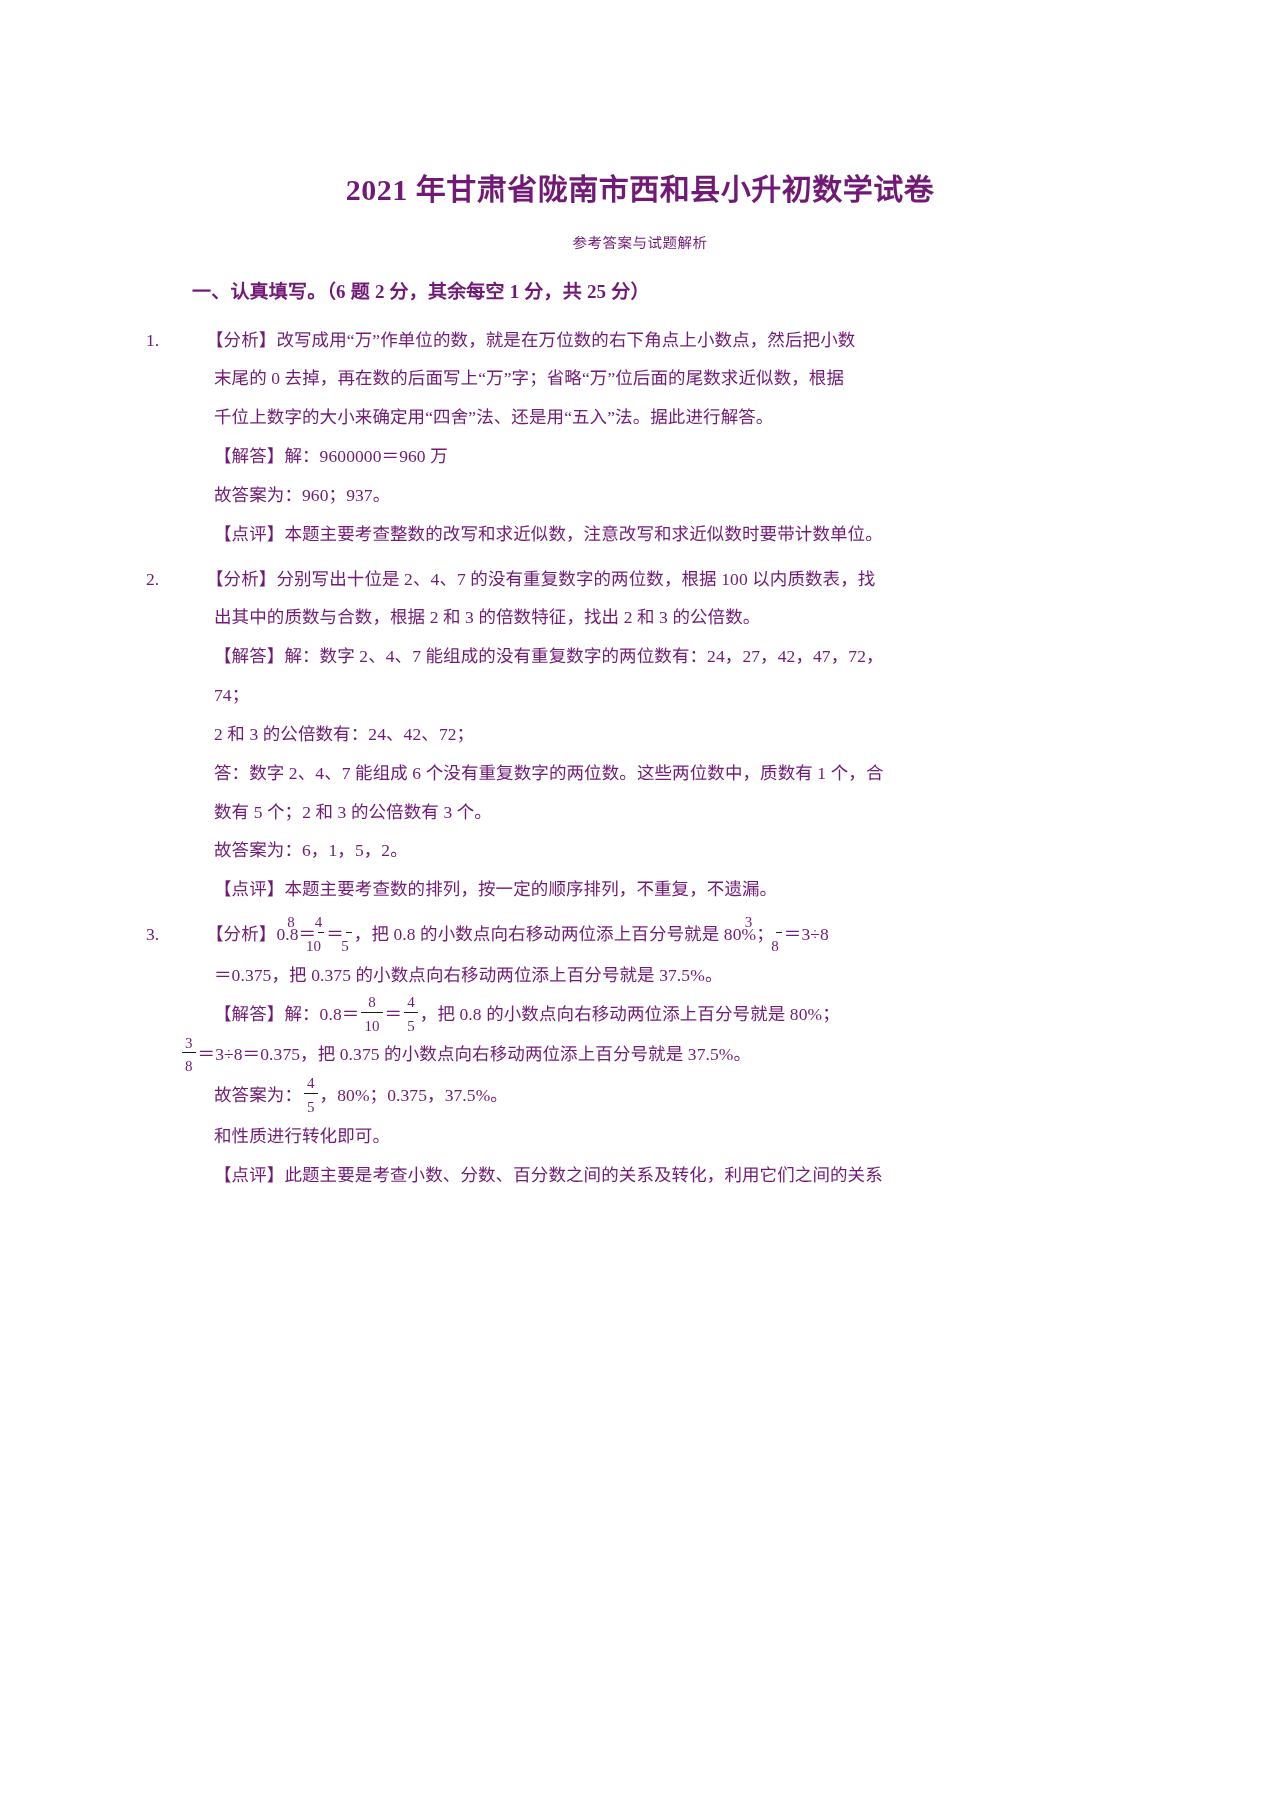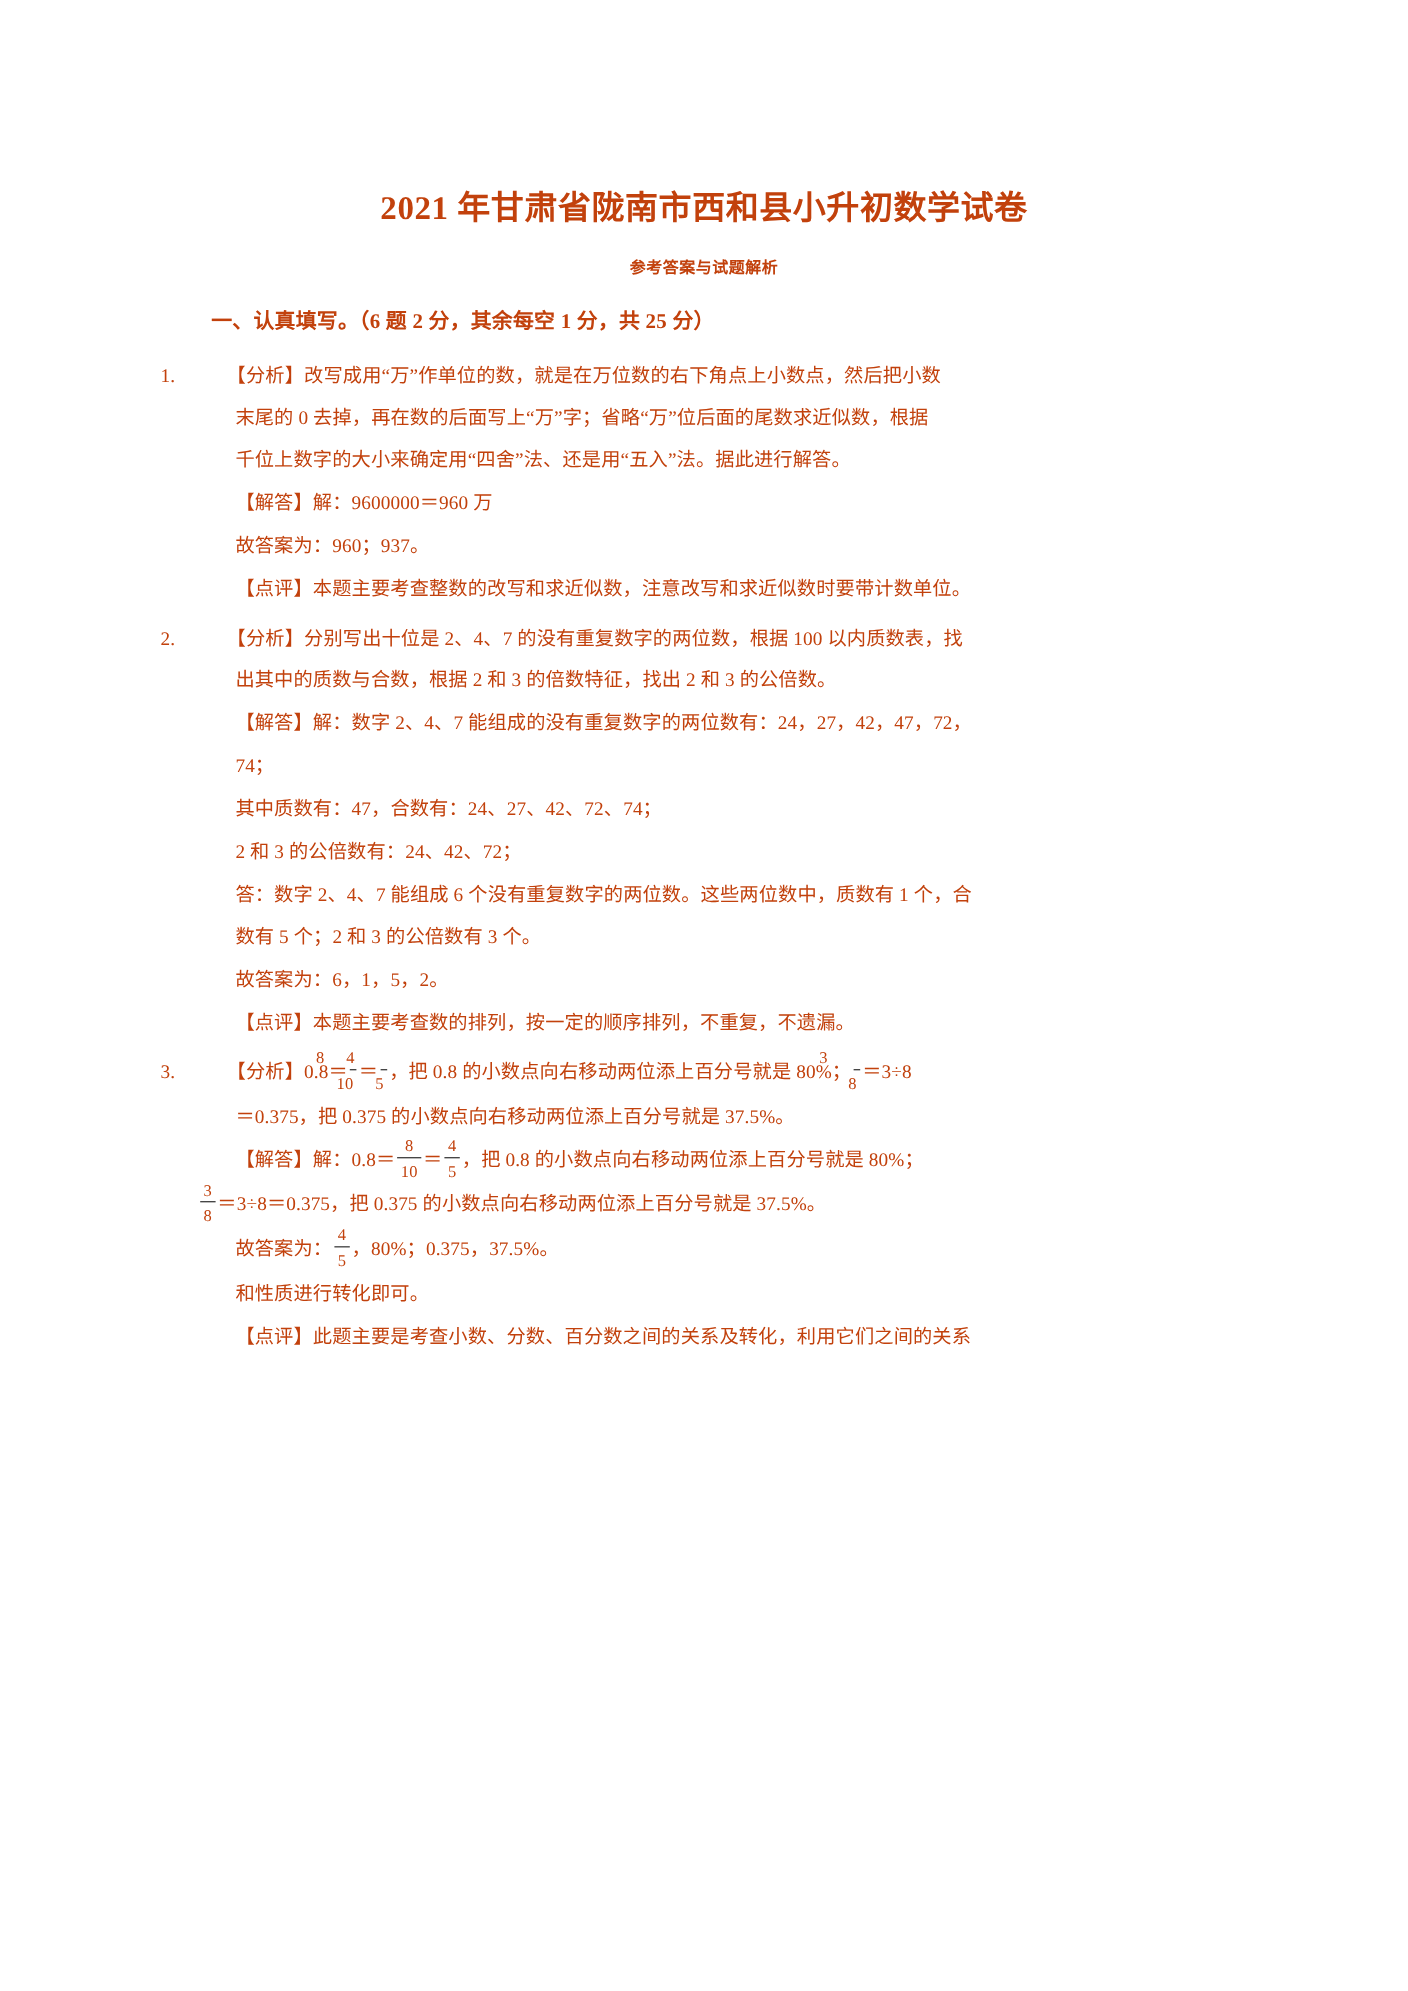--- a/index.html
+++ b/index.html
@@ -8,37 +8,37 @@
     padding: 0;
     background: #ffffff;
   }
   .page {
     position: relative;
     width: 1280px;
     height: 1810px;
     margin: 0 auto;
     background: #ffffff;
     font-family: "Liberation Serif", "DejaVu Serif", serif;
-    color: #c2410c;
+    color: #701a75;
     box-sizing: border-box;
     padding: 170px 180px 40px 180px;
     overflow: hidden;
   }
   .doc-title {
     text-align: center;
     font-size: 30px;
     font-weight: bold;
     letter-spacing: 0.5px;
     margin: 0 0 22px 0;
     line-height: 1.3;
   }
   .doc-subtitle {
     text-align: center;
     font-size: 14.5px;
-    font-weight: bold;
+    font-weight: normal;
     margin: 0 0 26px 0;
     letter-spacing: 0.5px;
   }
   .section-heading {
     font-size: 19px;
     font-weight: bold;
     margin: 0 0 14px 12px;
     letter-spacing: 0.2px;
     line-height: 1.5;
   }
@@ -117,21 +117,20 @@
 
   <div class="qitem">
     <div class="line first">
       <span class="num">2.</span><span class="tag">【分析】</span><span>分别写出十位是 2、4、7 的没有重复数字的两位数，根据 100 以内质数表，找</span>
     </div>
     <div class="line indent">出其中的质数与合数，根据 2 和 3 的倍数特征，找出 2 和 3 的公倍数。</div>
     <div class="line indent">
       <span class="tag">【解答】</span><span>解：数字 2、4、7 能组成的没有重复数字的两位数有：24，27，42，47，72，</span>
     </div>
     <div class="line indent">74；</div>
-    <div class="line indent">其中质数有：47，合数有：24、27、42、72、74；</div>
     <div class="line indent">2 和 3 的公倍数有：24、42、72；</div>
     <div class="line indent">答：数字 2、4、7 能组成 6 个没有重复数字的两位数。这些两位数中，质数有 1 个，合</div>
     <div class="line indent">数有 5 个；2 和 3 的公倍数有 3 个。</div>
     <div class="line indent">故答案为：6，1，5，2。</div>
     <div class="line indent">
       <span class="tag">【点评】</span><span>本题主要考查数的排列，按一定的顺序排列，不重复，不遗漏。</span>
     </div>
   </div>
 
   <div class="qitem">

